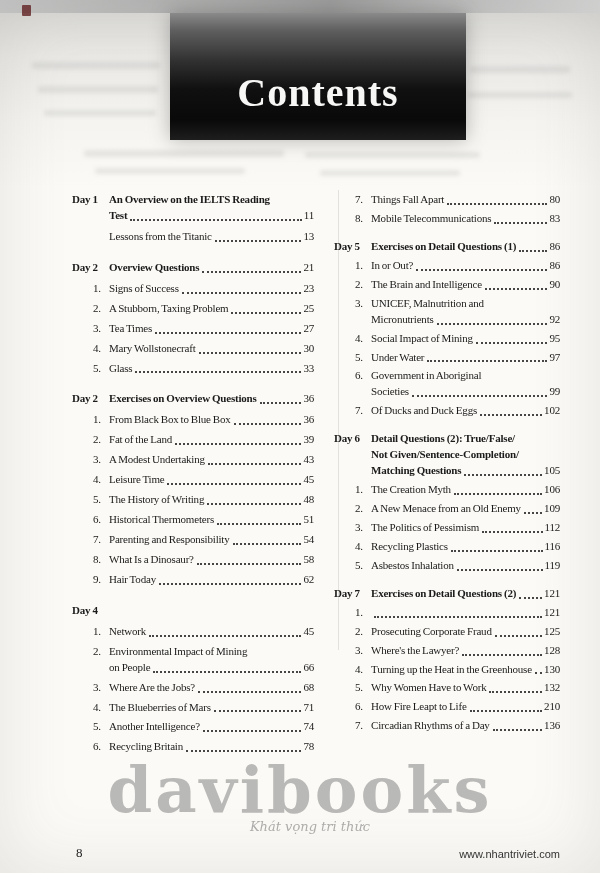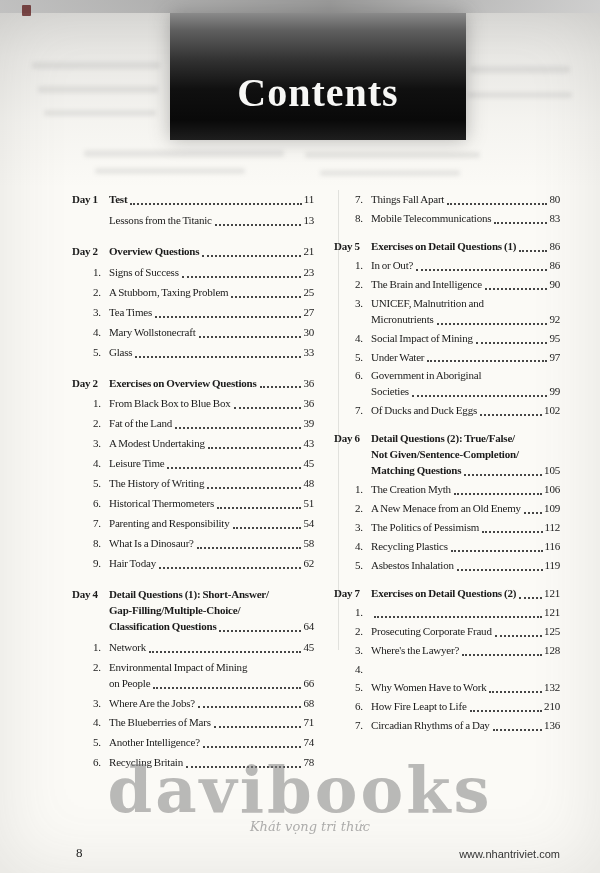--- a/index.html
+++ b/index.html
@@ -134,20 +134,21 @@
   </div>
 
   <div class="fold-line"></div>
 
   <div class="toc">
     <div class="col left">
         <div class="block">
           <div class="row head-row">
             <span class="day-label">Day 1</span>
             <div class="titlewrap">
+              <div class="tline">An Overview on the IELTS Reading</div>
               <div class="tline lastline">
                 <span class="t">Test</span>
                 <span class="dots"></span>
                 <span class="pg">11</span>
               </div>
             </div>
           </div>
           <div class="row item-row">
             <span class="num"></span>
             <div class="titlewrap">
@@ -319,29 +320,20 @@
                 <span class="t">Hair Today</span>
                 <span class="dots"></span>
                 <span class="pg">62</span>
               </div>
             </div>
           </div>
         </div>
         <div class="block">
           <div class="row head-row">
             <span class="day-label">Day 4</span>
-            <div class="titlewrap">
-              <div class="tline">Detail Questions (1): Short-Answer/</div>
-              <div class="tline">Gap-Filling/Multiple-Choice/</div>
-              <div class="tline lastline">
-                <span class="t">Classification Questions</span>
-                <span class="dots"></span>
-                <span class="pg">64</span>
-              </div>
-            </div>
           </div>
           <div class="row item-row">
             <span class="num">1.</span>
             <div class="titlewrap">
               <div class="tline lastline">
                 <span class="t">Network</span>
                 <span class="dots"></span>
                 <span class="pg">45</span>
               </div>
             </div>
@@ -605,20 +597,27 @@
             <div class="titlewrap">
               <div class="tline lastline">
                 <span class="t">Where's the Lawyer?</span>
                 <span class="dots"></span>
                 <span class="pg">128</span>
               </div>
             </div>
           </div>
           <div class="row item-row">
             <span class="num">4.</span>
+            <div class="titlewrap">
+              <div class="tline lastline">
+                <span class="t">Turning up the Heat in the Greenhouse</span>
+                <span class="dots"></span>
+                <span class="pg">130</span>
+              </div>
+            </div>
           </div>
           <div class="row item-row">
             <span class="num">5.</span>
             <div class="titlewrap">
               <div class="tline lastline">
                 <span class="t">Why Women Have to Work</span>
                 <span class="dots"></span>
                 <span class="pg">132</span>
               </div>
             </div>

